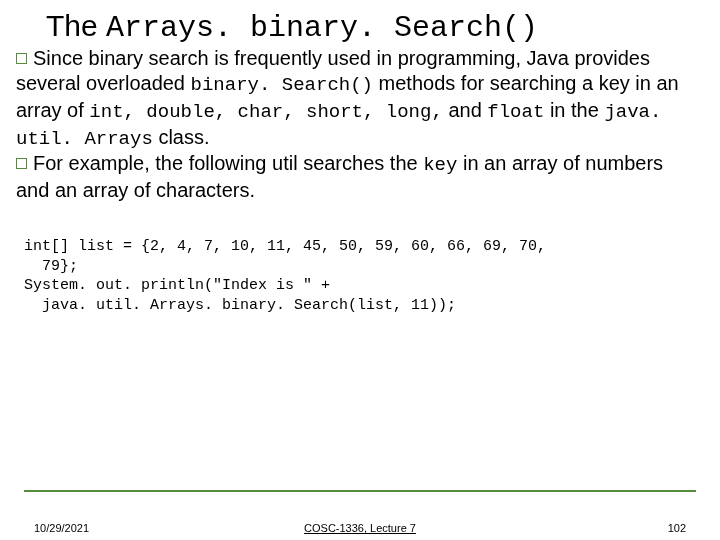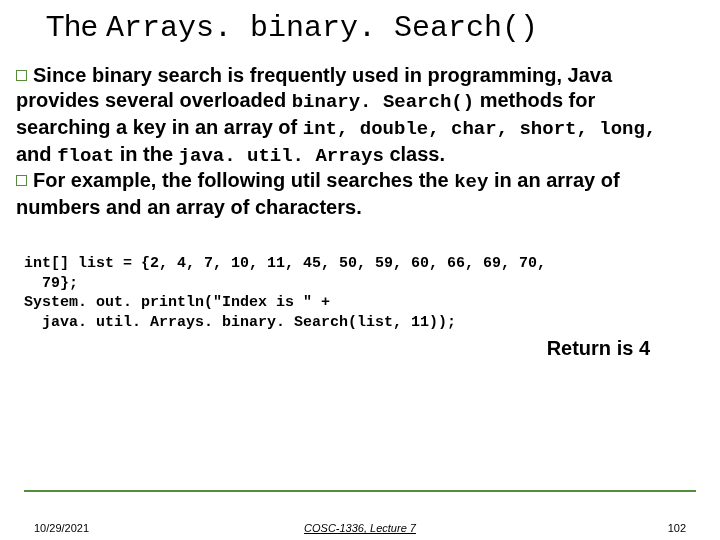--- a/index.html
+++ b/index.html
@@ -26,27 +26,26 @@
     margin: 0 0 0 12px;
     position: absolute;
     top: 8px;
     left: 34px;
   }
   .title .mono {
     font-family: "Courier New", monospace;
   }
   .body-area {
     position: absolute;
-    top: 63px;
+    top: 46px;
     left: 16px;
     right: 30px;
     font-size: 20px;
     line-height: 1.25;
     color: #000;
-    font-weight: bold;
   }
   .body-area .mono {
     font-family: "Courier New", monospace;
     font-size: 19px;
   }
   .bullet {
     display: inline-block;
     width: 9px;
     height: 9px;
     border: 1px solid #568c3a;
@@ -79,42 +78,41 @@
   }
   .footer {
     position: absolute;
     left: 24px;
     right: 24px;
     bottom: 18px;
     font-size: 11px;
     color: #000;
   }
   .footer .date { position: absolute; left: 10px; }
-  .footer .course { position: absolute; left: 50%; transform: translateX(-50%); text-decoration: underline; font-style: italic; }
+  .footer .course { position: absolute; left: 50%; transform: translateX(-50%); text-decoration: underline; }
   .footer .page { position: absolute; right: 10px; }
 </style>
 </head>
 <body>
 
 <div class="slide">
 
   <div class="title">
     <span>The </span><span class="mono">Arrays. binary. Search()</span><br>
   </div>
 
   <div class="body-area">
     <span class="bullet"></span><span>Since binary search is frequently used in programming, Java provides several overloaded </span><span class="mono">binary. Search()</span><span> methods for searching a key in an array of </span><span class="mono">int, double, char, short, long,</span><span> and </span><span class="mono">float</span><span> in the </span><span class="mono">java. util. Arrays</span><span> class.</span>
     <br>
     <span class="bullet"></span><span>For example, the following util searches the </span><span class="mono">key</span><span> in an array of numbers and an array of characters.</span>
 
     <div class="code-block"><span>int[] list = {2, 4, 7, 10, 11, 45, 50, 59, 60, 66, 69, 70,</span>
 <span>  79};</span>
 <span>System. out. println("Index is " +</span>
 <span>  java. util. Arrays. binary. Search(list, 11));</span></div>
-    <div class="return-note">Return is 4</div>
   </div>
 
   <div class="footer-line"></div>
   <div class="footer">
     <span class="date">10/29/2021</span>
     <span class="course">COSC-1336, Lecture 7</span>
     <span class="page">102</span>
   </div>
 
 </div>

